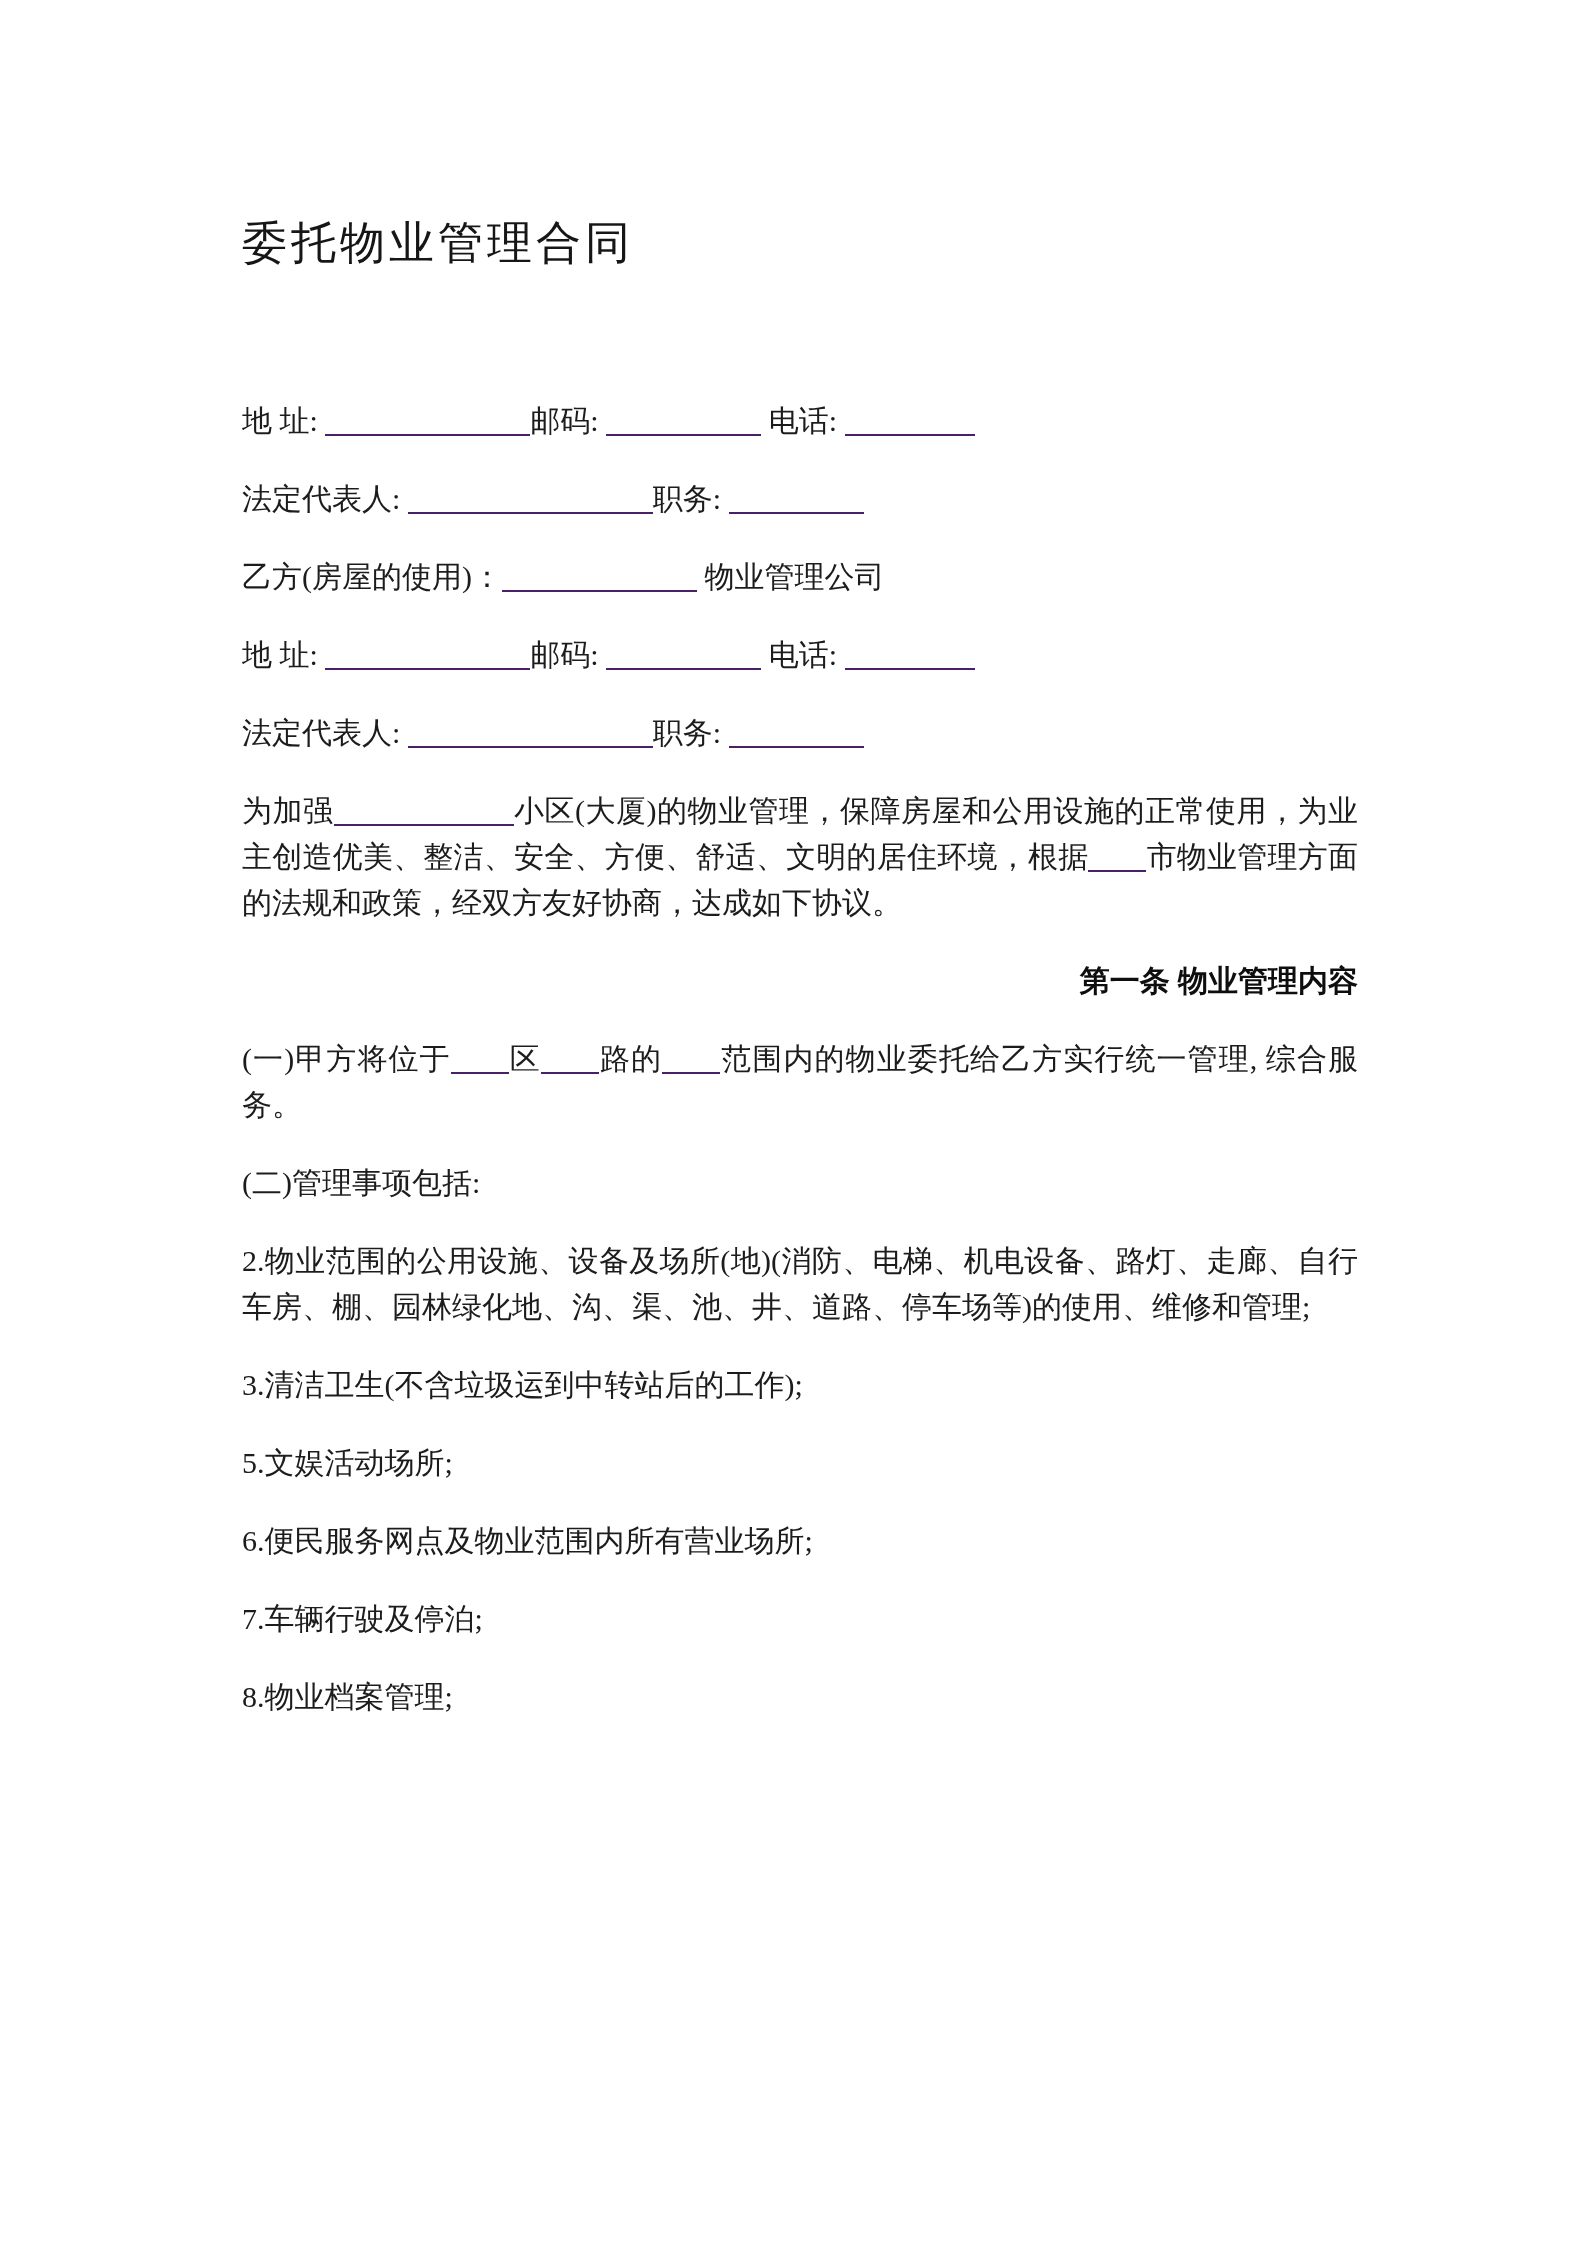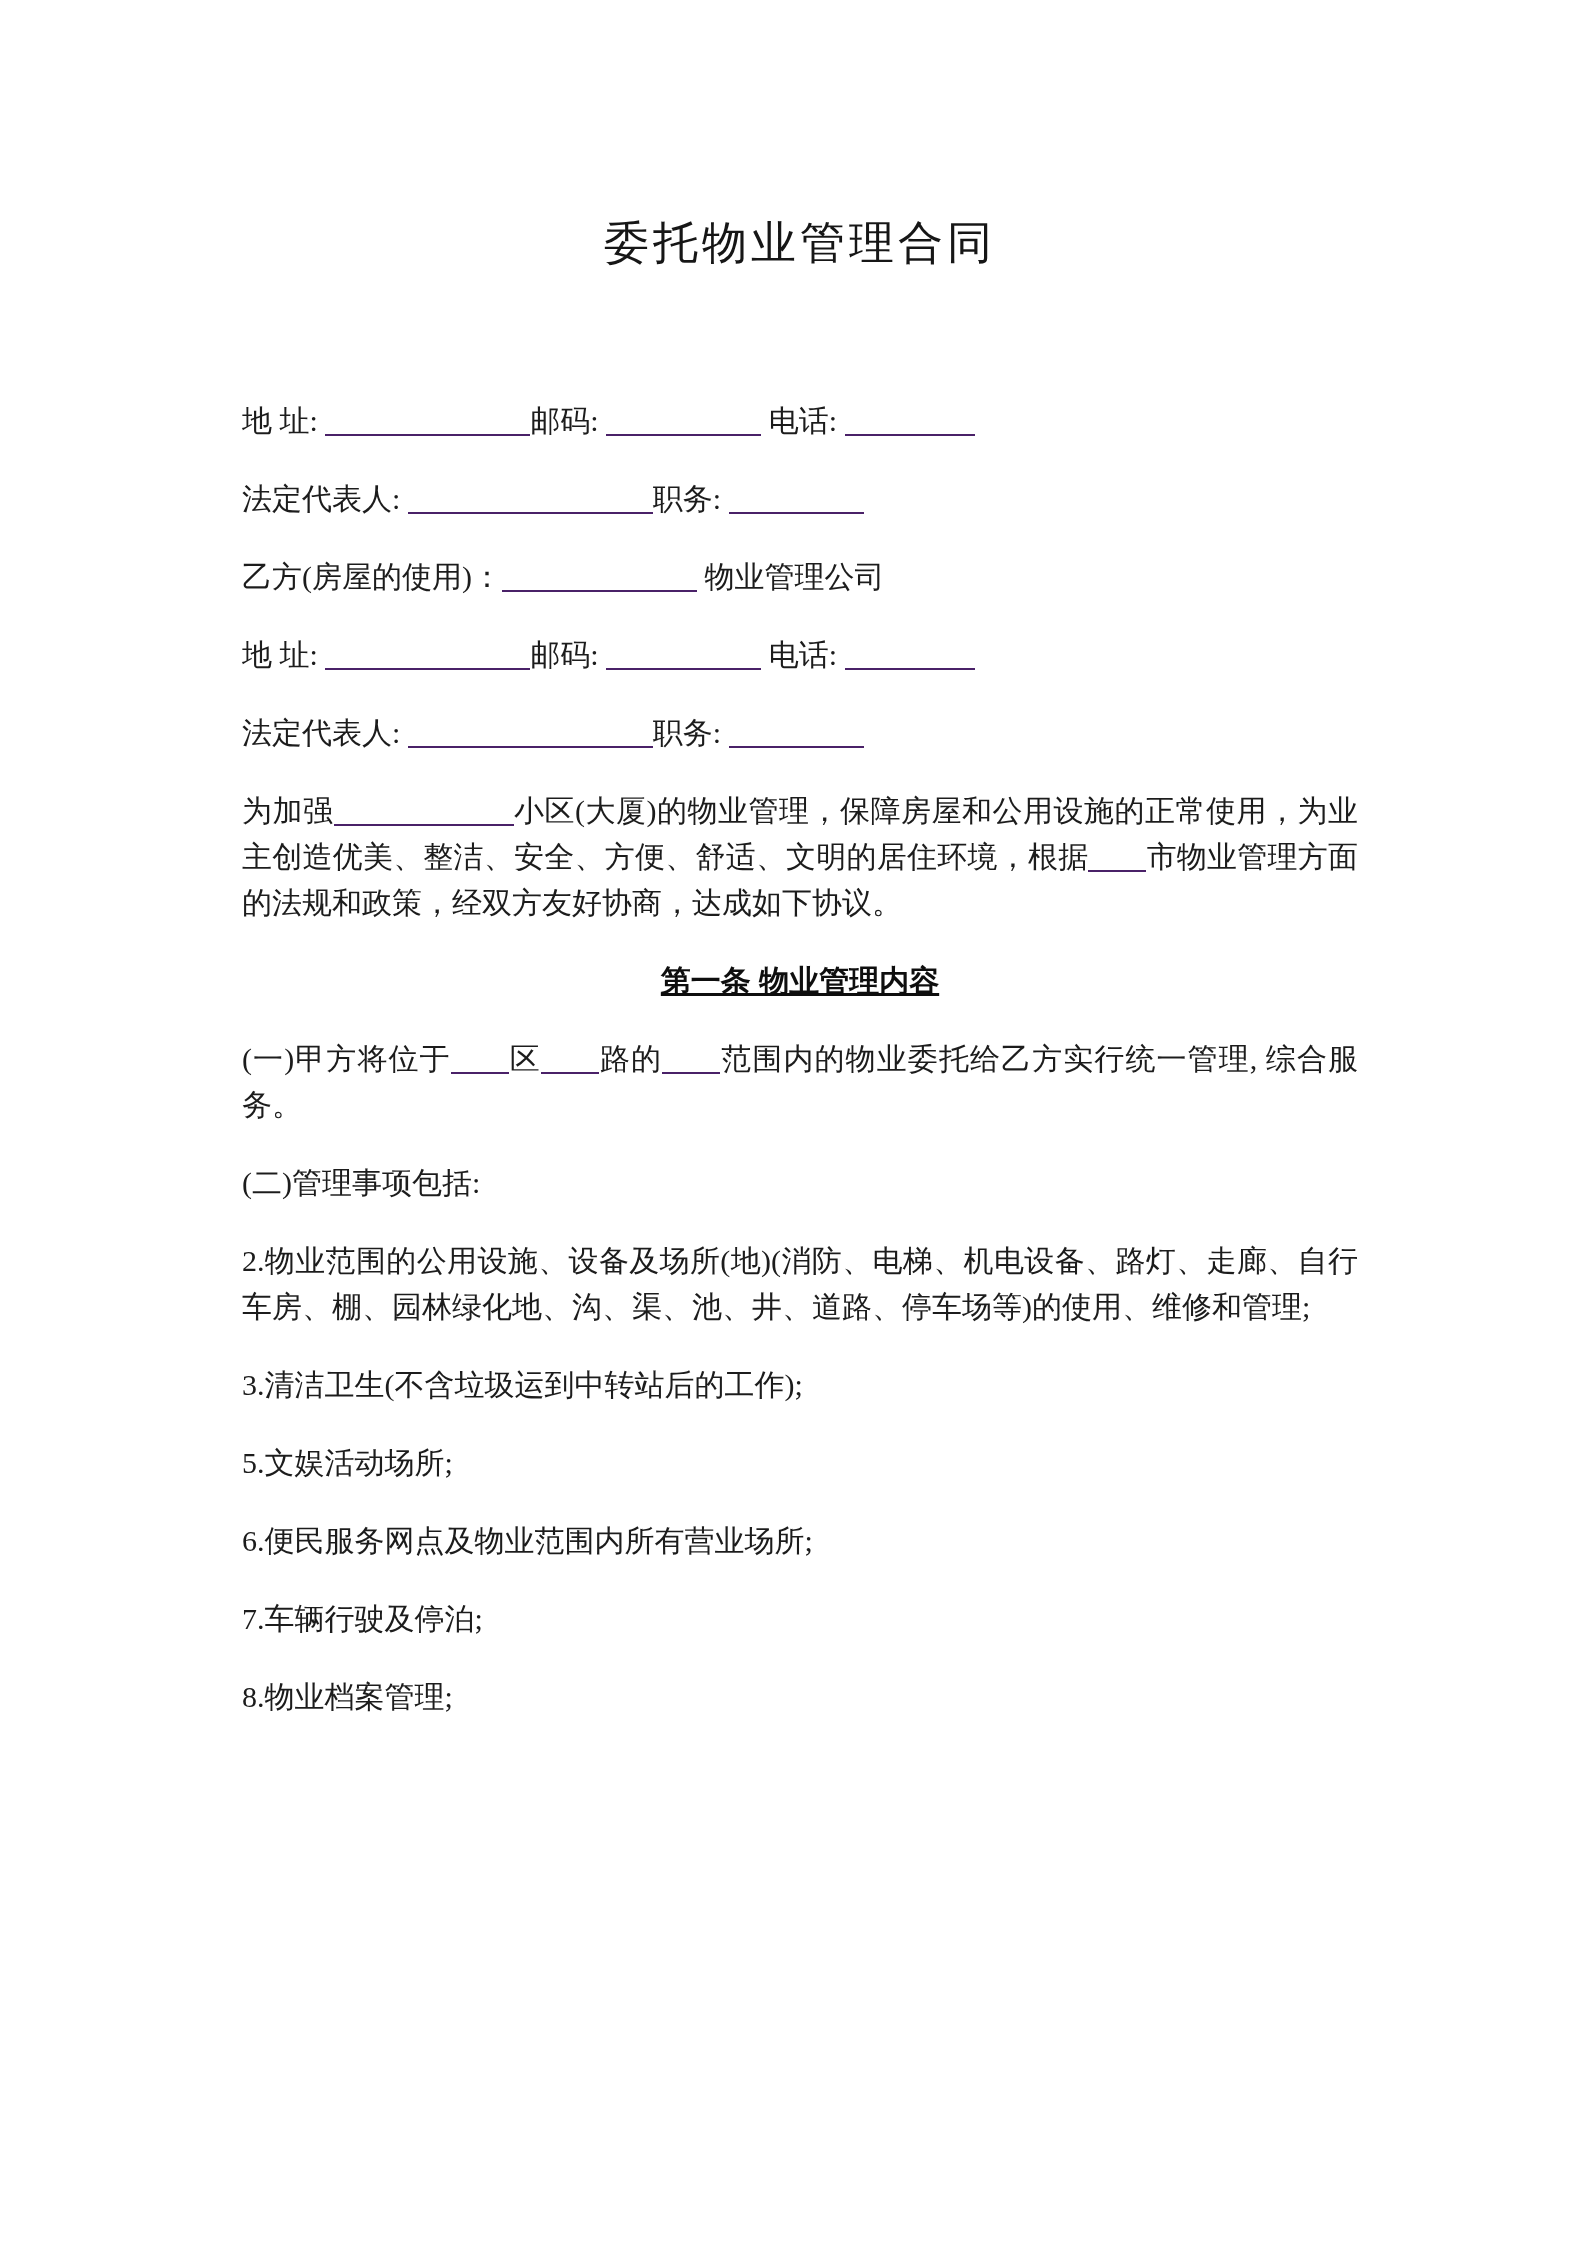--- a/index.html
+++ b/index.html
@@ -13,37 +13,36 @@
     padding:214px 228px 0 242px;
     font-family:"Liberation Serif","DejaVu Serif",serif;
     color:#1c1c1c;
     overflow:hidden;
   }
   h1.doc-title {
     margin:0 0 126px 0;
     font-size:45px;
     font-weight:normal;
     letter-spacing:4px;
-    text-align:center;
+    text-align:left;
     line-height:58px;
     color:#161616;
   }
   p.para {
     margin:0 0 32px 0;
     font-size:30px;
     line-height:46px;
     text-align:justify;
     word-break:break-all;
   }
   p.para.heading {
     font-family:"Liberation Sans","DejaVu Sans",sans-serif;
     font-weight:bold;
     color:#0e0e0e;
-    text-align:center;
-    text-decoration:underline;
+    text-align:right;
   }
   span.blank-field {
     display:inline-block;
     height:30px;
     border-bottom:2px solid #4a2168;
     vertical-align:-5px;
   }
   span.text-run { white-space:pre-wrap; }
 </style>
 </head>

